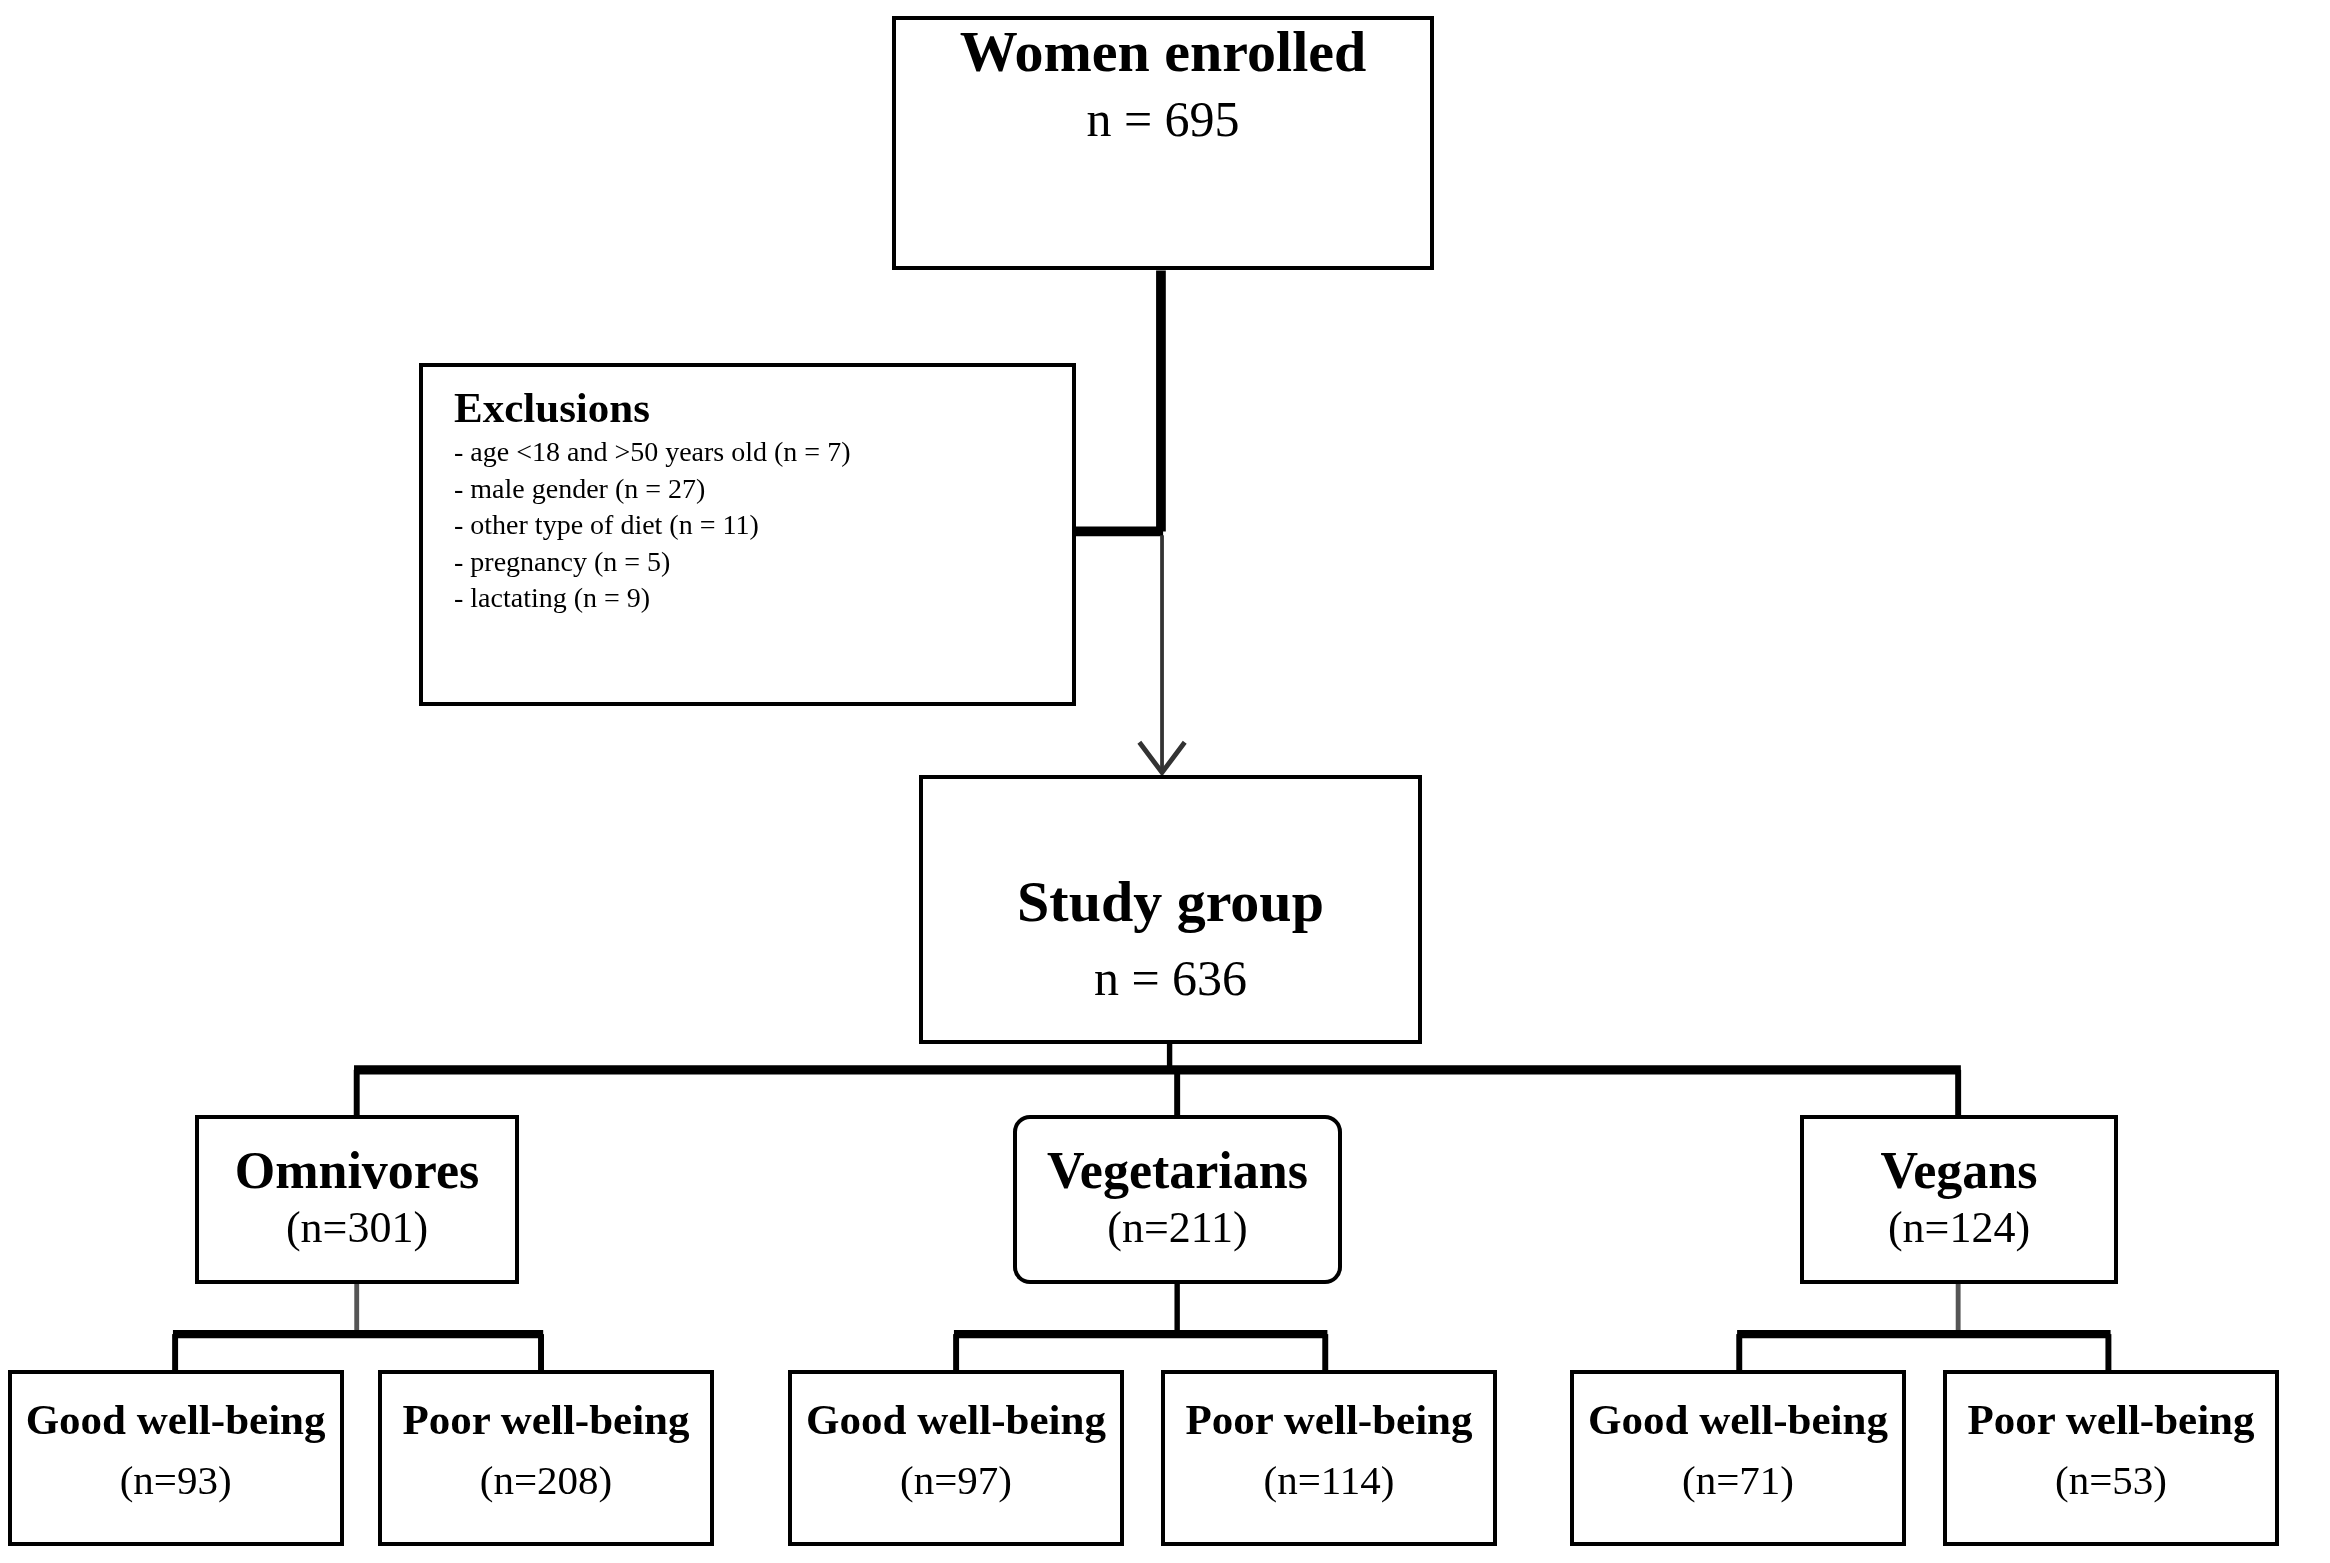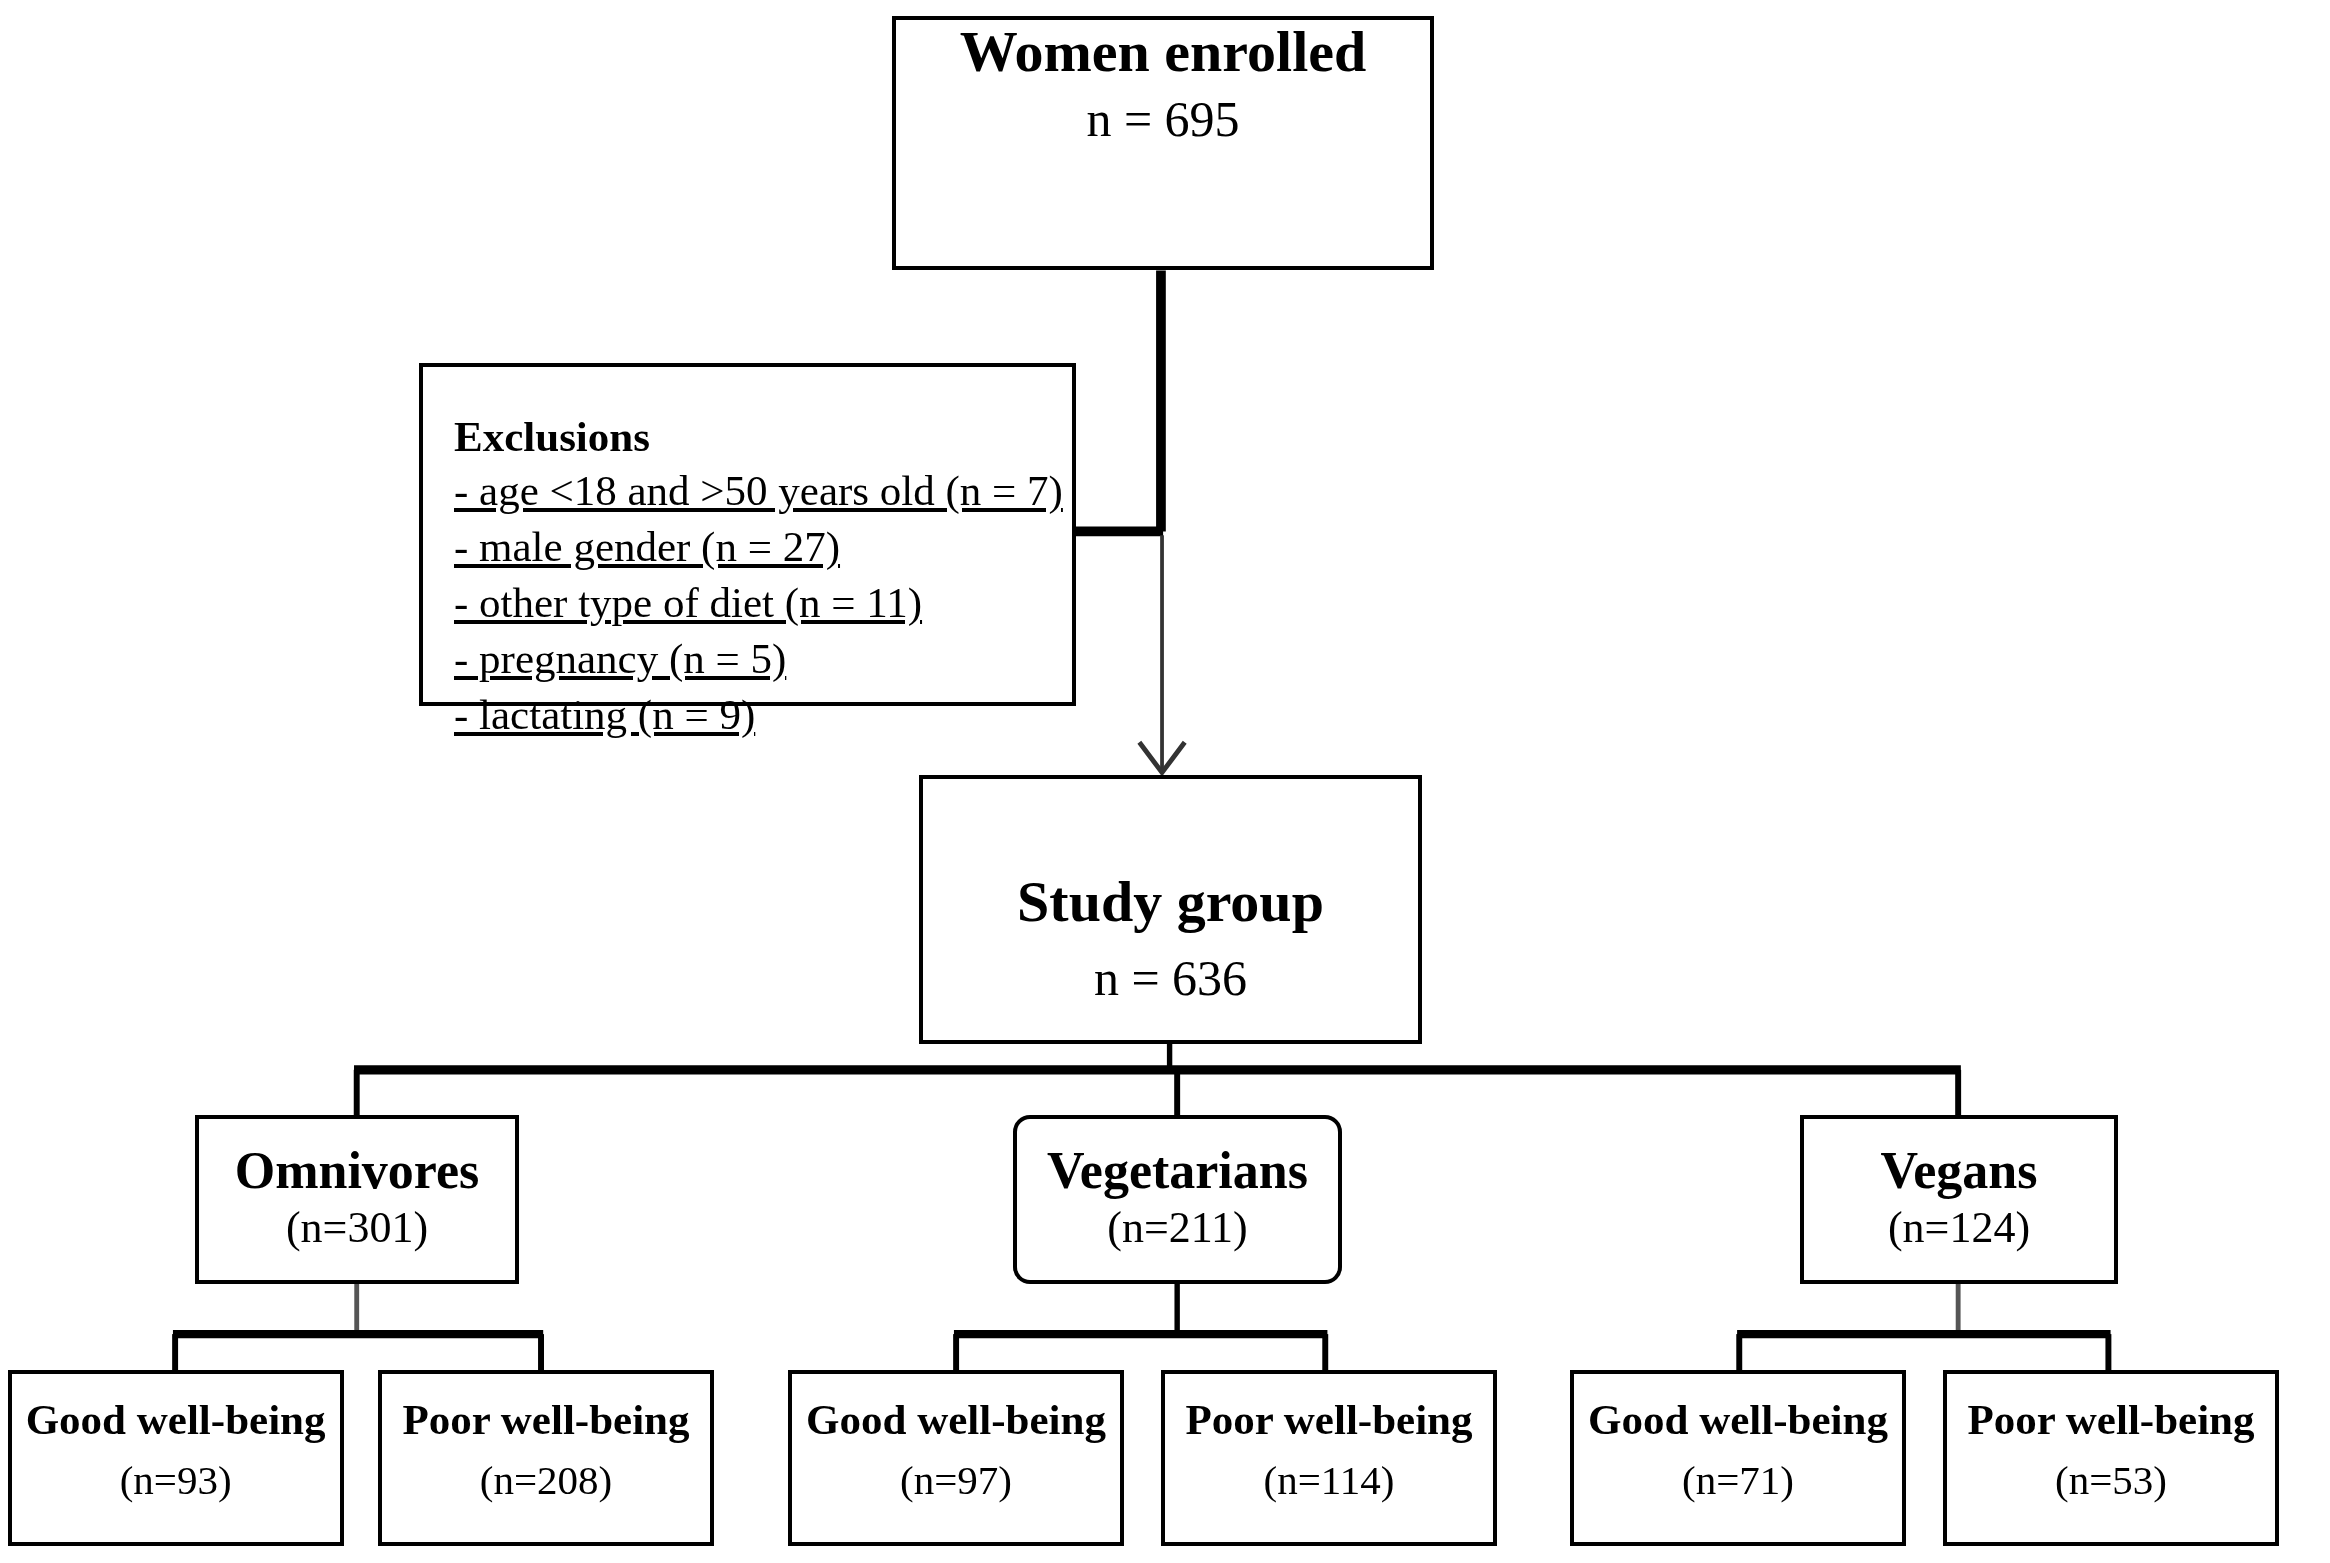--- a/index.html
+++ b/index.html
@@ -61,34 +61,33 @@
   #node-root .sub   { font-size: 50px; margin-top: 6.5px; }
 
   
   #node-exclusions {
     left: 419px;
     top: 363px;
     width: 657px;
     height: 343px;
     display: block;
     text-align: left;
-    padding: 44px 0 0 31px;
+    padding: 15px 0 0 31px;
   }
   #node-exclusions .exc-head {
     font-size: 43px;
     font-weight: bold;
     line-height: 1.22;
     white-space: nowrap;
   }
   #node-exclusions .exc-item {
-    font-size: 43px;
+    font-size: 28px;
     font-weight: normal;
     line-height: 1.30;
     white-space: nowrap;
-    text-decoration: underline;
   }
 
   
   #node-study {
     left: 919px;
     top: 775px;
     width: 503px;
     height: 269px;
     justify-content: flex-start;
     padding-top: 91px;

